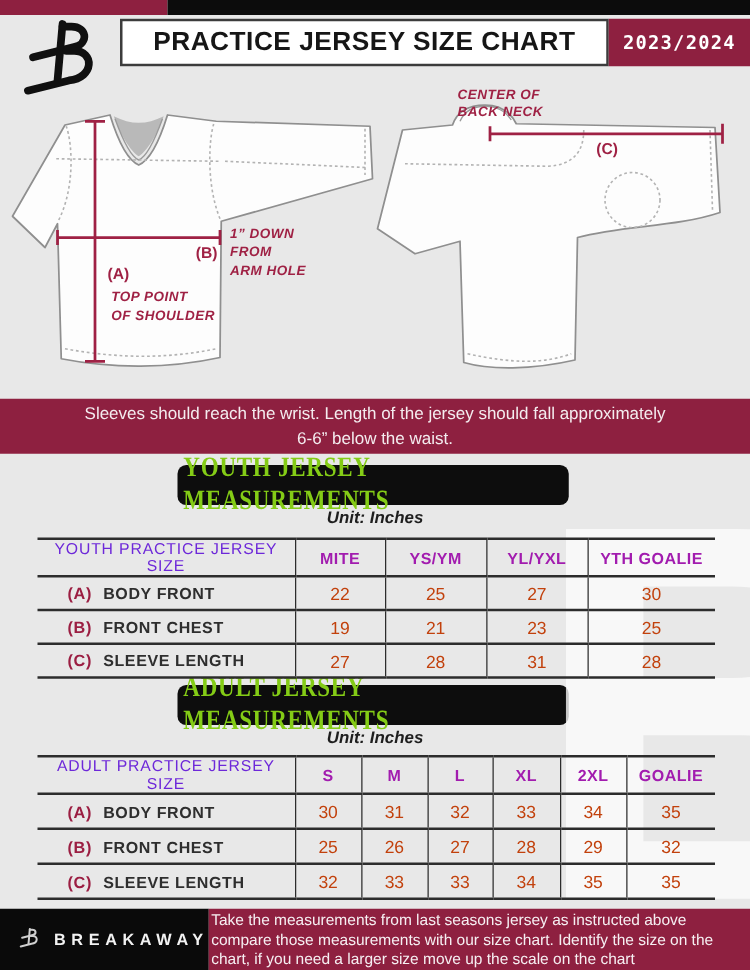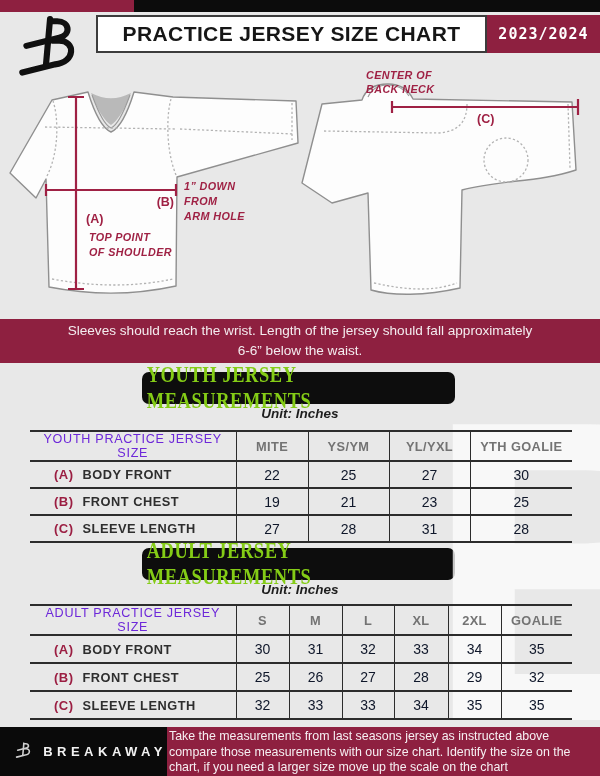--- a/index.html
+++ b/index.html
@@ -65,23 +65,23 @@
   table.size { position:absolute; left:30px; width:542px; border-collapse:collapse;
                table-layout:fixed; z-index:2; }
   table.size.youth { top:430px; }
   table.size.adult { top:604px; }
   table.size tr { height:27px; }
   table.size.adult tr { height:28px; }
   table.size tr + tr td, table.size tr + tr th { border-top:2px solid #2c2c2c; }
   table.size tr:first-child th { border-top:2px solid #2c2c2c; }
   table.size tr:last-child td { border-bottom:2px solid #2c2c2c; }
   table.size td + td, table.size th + th { border-left:1.5px solid #2c2c2c; }
-  table.size th { font-size:12.8px; font-weight:700; color:#737373; letter-spacing:.4px; text-align:center; }
+  table.size th { font-size:12.8px; font-weight:700; color:#a21caf; letter-spacing:.4px; text-align:center; }
   table.size th.rowhead { font-weight:500; color:#6d28d9; letter-spacing:.7px; font-size:12.6px; }
-  table.size td { text-align:center; font-size:14px; color:#0f172a; }
+  table.size td { text-align:center; font-size:14px; color:#c2410c; }
   table.size td.lbl { text-align:left; padding-left:24px; font-size:12.8px; font-weight:700;
                       color:#2e2e2e; letter-spacing:.5px; }
   .key { color:#9b1e42; font-weight:800; margin-right:9px; font-size:13px; }
 
   .footer-black {
     position:absolute; left:0; top:727px; width:167px; height:49px; background:#0a0a0a;
     display:flex; align-items:center; padding-left:15px; z-index:3;
   }
   .footer-logo { width:27px; height:33px; color:#cfcfcf; }
   .brand { color:#f2f2f2; font-size:13px; font-weight:700; letter-spacing:4.5px; margin-left:11px; }

